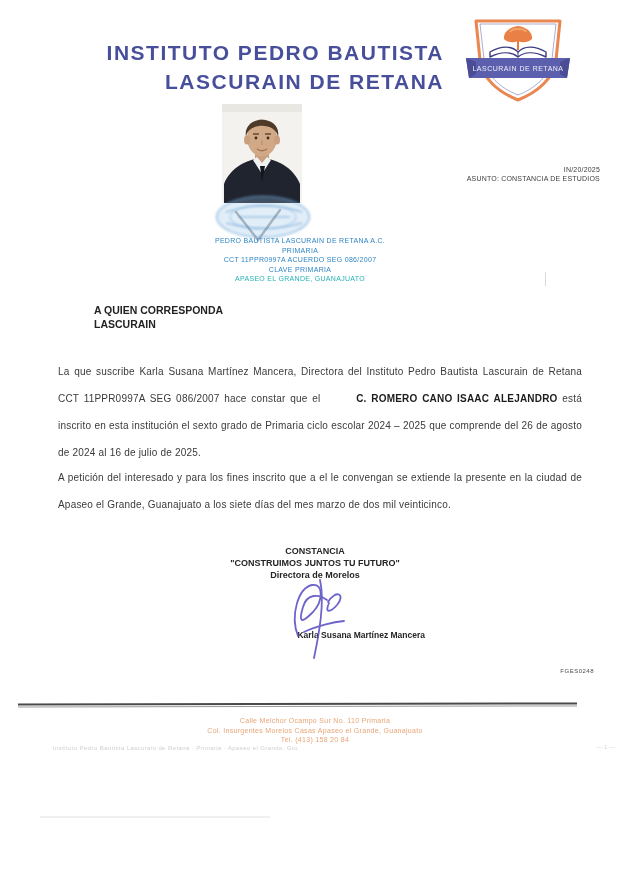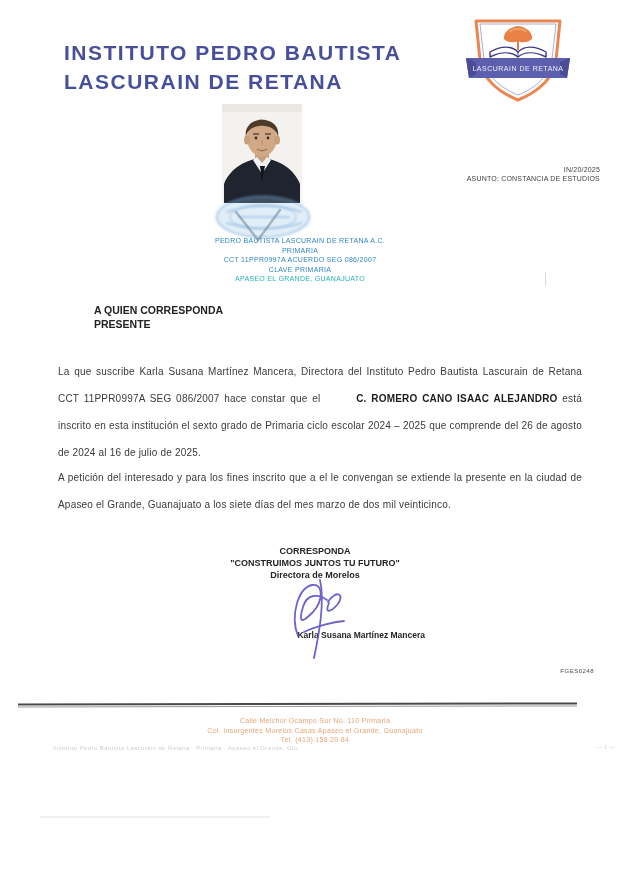--- a/index.html
+++ b/index.html
@@ -3,21 +3,21 @@
 <meta charset="utf-8">
 <style>
   * { margin:0; padding:0; box-sizing:border-box; }
   html,body { background:#ffffff; }
   body {
     width:620px; height:876px; position:relative; overflow:hidden;
     font-family:"Liberation Sans", sans-serif; color:#333;
   }
   
   .title-block {
-    position:absolute; left:64px; top:38px; width:380px; text-align:left;
+    position:absolute; left:64px; top:38px; width:380px; text-align:right;
     font-weight:bold; color:#474f9b; font-size:21px; letter-spacing:1.5px;
     line-height:29px; filter:blur(.2px);
   }
   .logo { position:absolute; left:462px; top:12px; width:112px; height:100px; }
   
   .photo { position:absolute; left:222px; top:104px; width:80px; height:99px; }
   .stamp-oval {
     position:absolute; left:212px; top:192px; width:102px; height:50px;
     border-radius:50%; opacity:.8; filter:blur(1.1px); z-index:3;
   }
@@ -160,29 +160,29 @@
   <div class="alt">APASEO EL GRANDE, GUANAJUATO</div>
 </div>
 
 <div class="reference">
   <div>IN/20/2025</div>
   <div>ASUNTO: CONSTANCIA DE ESTUDIOS</div>
 </div>
 
 <div class="addressee">
   <div>A QUIEN CORRESPONDA</div>
-  <div>PRESENTE</div>
+  <div>LASCURAIN</div>
 </div>
 
 <p class="para" id="para1"><span>La que suscribe Karla Susana Martínez Mancera, Directora del Instituto Pedro Bautista Lascurain de Retana CCT 11PPR0997A SEG 086/2007 hace constar que el </span><strong>C. ROMERO CANO ISAAC ALEJANDRO</strong><span>  está inscrito en esta institución el sexto grado de Primaria ciclo escolar 2024 – 2025 que comprende del 26 de agosto de 2024 al 16 de julio de 2025.</span></p>
 
 <p class="para" id="para2">A petición del  interesado y para los fines inscrito que a el le convengan se extiende la presente en la ciudad de Apaseo el Grande, Guanajuato a los siete  días del mes marzo de dos mil veinticinco.</p>
 
 <div class="sig-block">
-  <div>CORRESPONDA</div>
+  <div>CONSTANCIA</div>
   <div>"CONSTRUIMOS JUNTOS TU FUTURO"</div>
   <div>Directora de Morelos</div>
 </div>
 
 <svg class="sig-ink" viewBox="0 0 104 88" aria-hidden="true">
   <g fill="none" stroke="#5a4fc2" stroke-width="1.8" stroke-linecap="round" opacity=".88">
     <path d="M30,62 C22,42 30,14 44,11 C56,9 55,27 45,38 C37,46 29,53 35,33 C39,19 51,20 59,26"></path>
     <path d="M60,28 C68,15 78,20 69,31 C63,38 56,40 61,29"></path>
     <path d="M52,6 C57,28 51,60 46,84"></path>
     <path d="M36,58 C48,52 66,48 76,47"></path>

